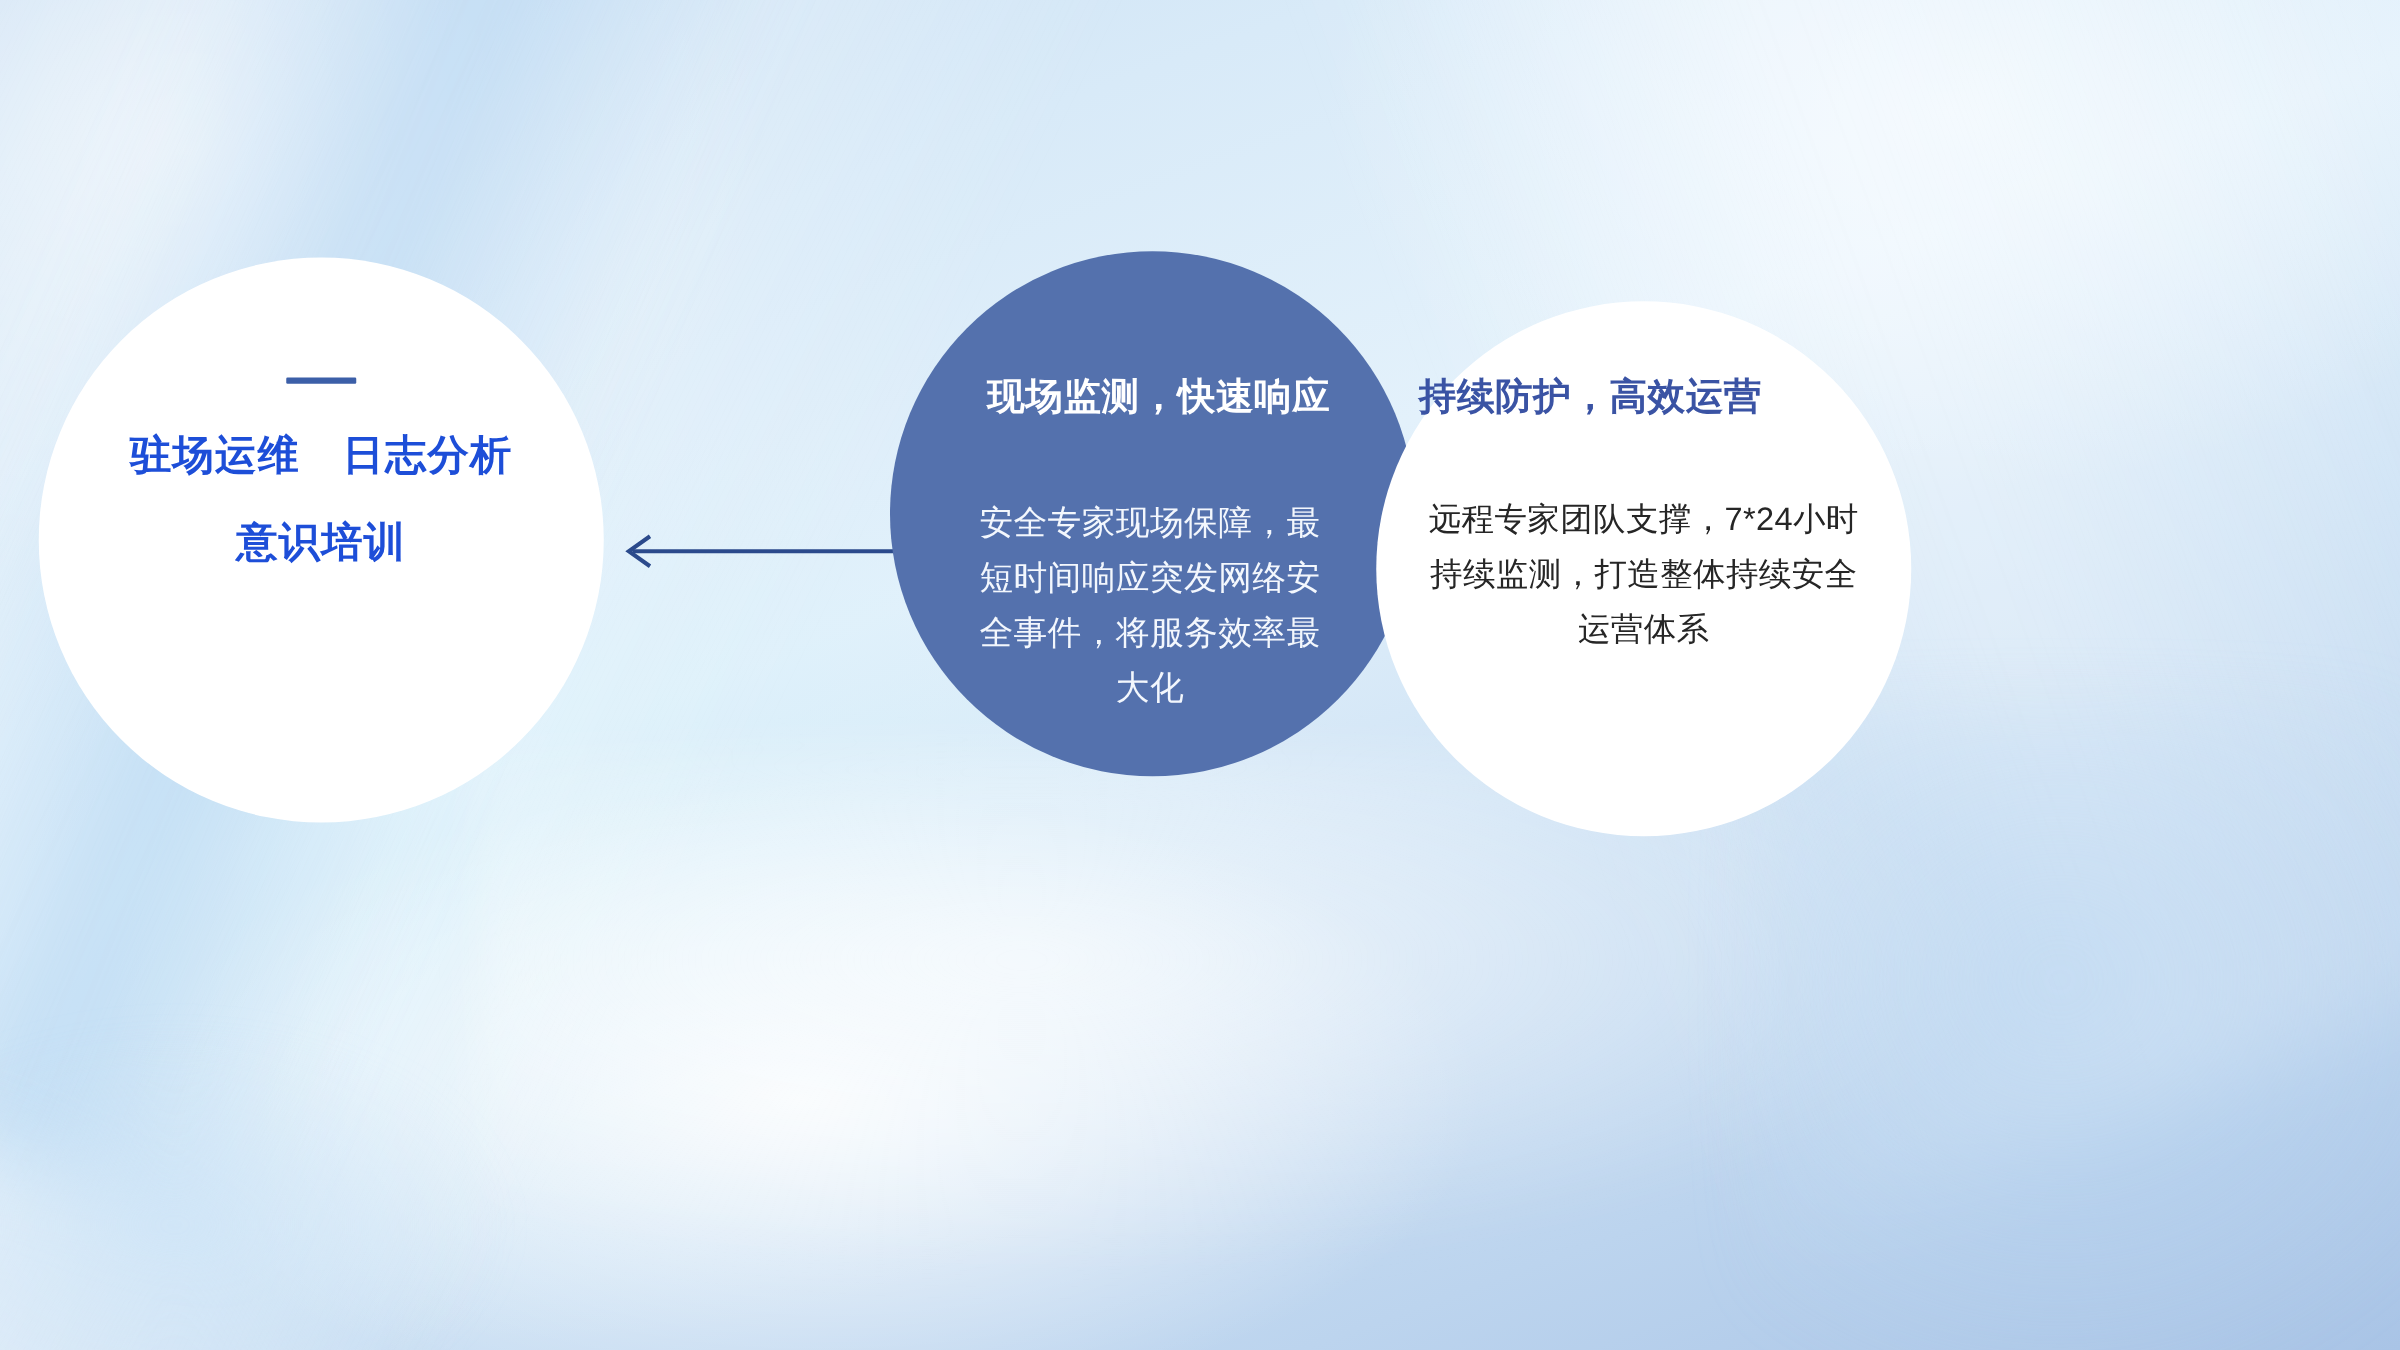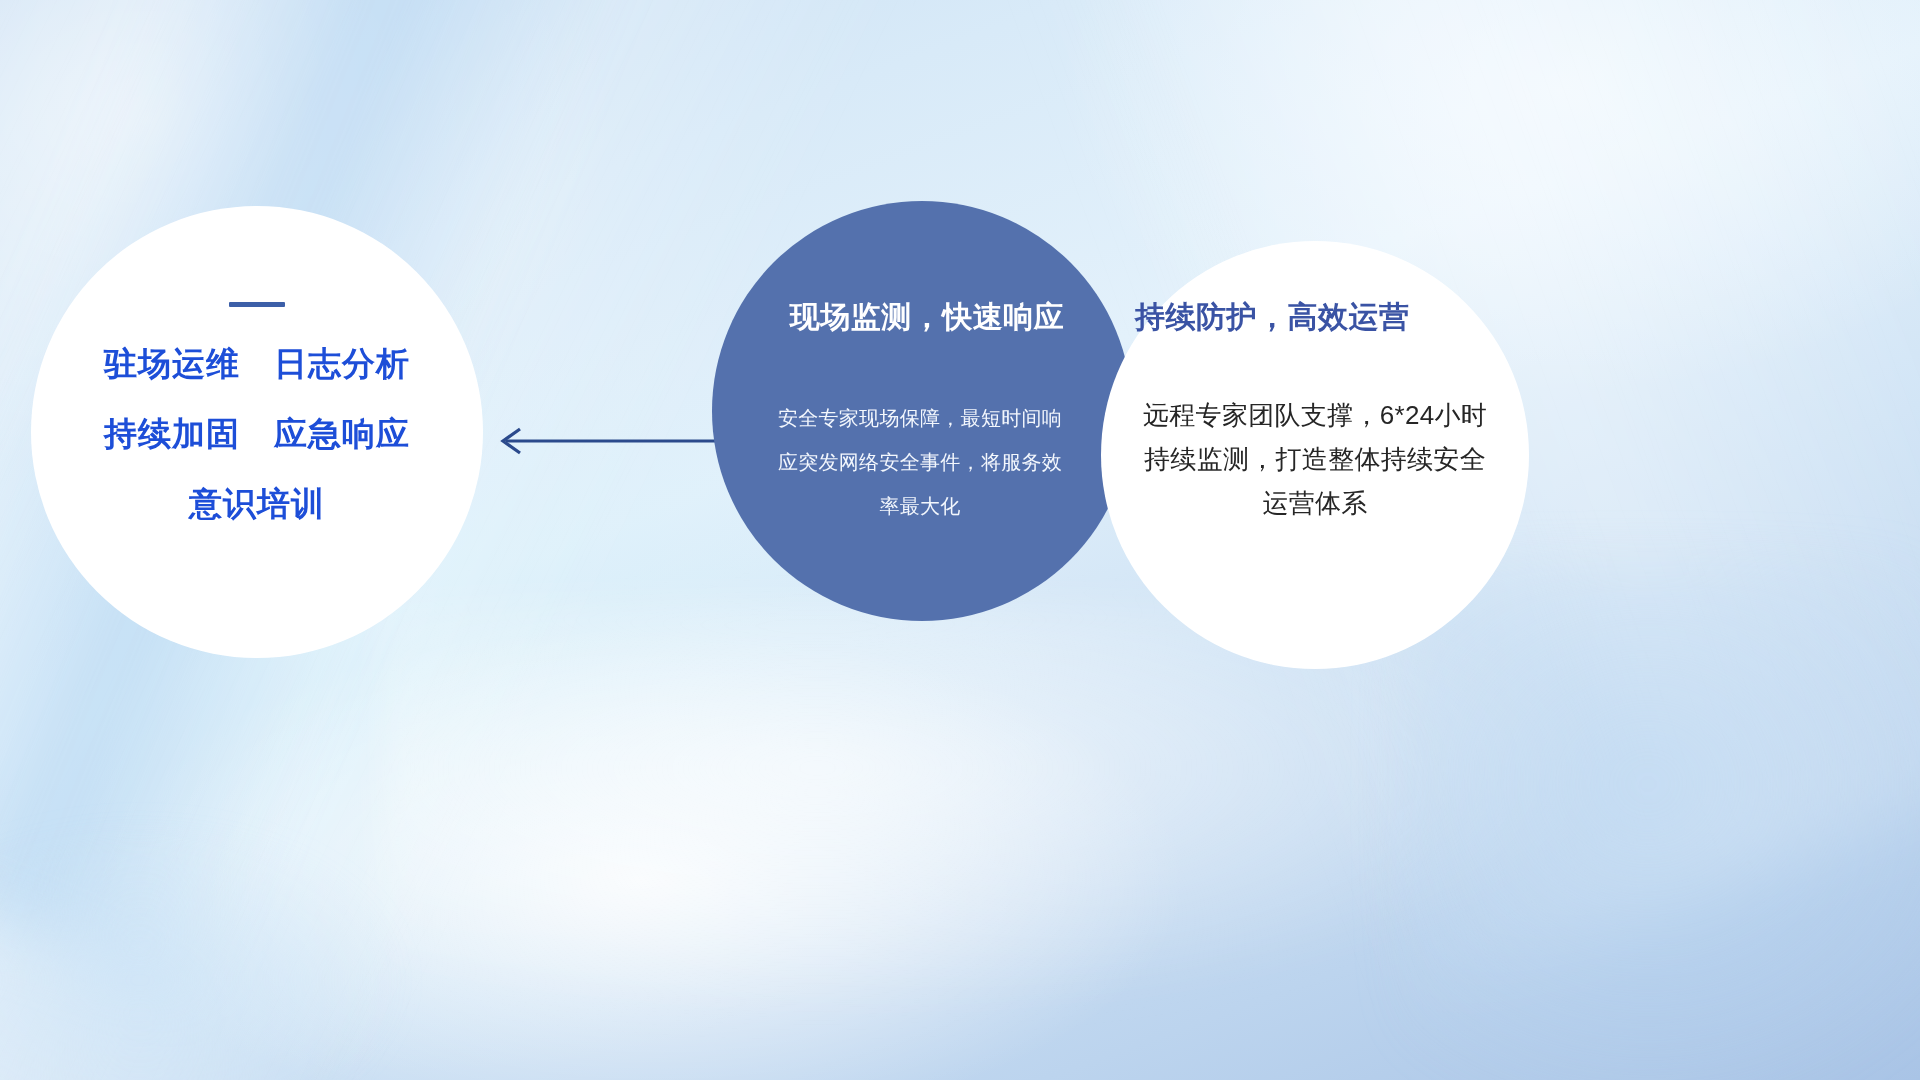--- a/index.html
+++ b/index.html
@@ -133,21 +133,21 @@
     color: #ffffff;
     white-space: nowrap;
     letter-spacing: 0.5px;
   }
   #circle-mid .mid-body {
     position: absolute;
     left: 58px;
     top: 195px;
     width: 300px;
     text-align: center;
-    font-size: 20px;
+    font-size: 27px;
     line-height: 44px;
     color: #f3f7fd;
     letter-spacing: 0.3px;
   }
 
   #circle-right {
     left: 1101px;
     top: 241px;
     width: 428px;
     height: 428px;
@@ -197,33 +197,32 @@
   <div class="sheen sheen-b"></div>
   <div class="sheen sheen-c"></div>
   <div class="sheen sheen-d"></div>
   <div class="sheen sheen-e"></div>
   <div class="sheen sheen-f"></div>
 
   <div class="circle" id="circle-left">
     <div class="inner">
       <div class="dash"></div>
       <div class="left-line">驻场运维　日志分析</div>
-      <div class="left-line">持续加固　应急响应</div>
       <div class="left-line">意识培训</div>
     </div>
   </div>
 
   <svg id="arrow" viewBox="0 0 230 42">
     <line x1="228" y1="21" x2="16" y2="21" stroke="#2b4a8c" stroke-width="3.2"></line>
     <polyline points="30,9 13,21 30,33" fill="none" stroke="#2b4a8c" stroke-width="3.2" stroke-linejoin="miter" stroke-linecap="butt"></polyline>
   </svg>
 
   <div class="circle" id="circle-mid">
     <div class="mid-title">现场监测，快速响应</div>
     <div class="mid-body">安全专家现场保障，最短时间响应突发网络安全事件，将服务效率最大化</div>
   </div>
 
   <div class="circle" id="circle-right">
     <div class="right-title">持续防护，高效运营</div>
-    <div class="right-body">远程专家团队支撑，6*24小时持续监测，打造整体持续安全运营体系</div>
+    <div class="right-body">远程专家团队支撑，7*24小时持续监测，打造整体持续安全运营体系</div>
   </div>
 
 </div>
 
 </body></html>

